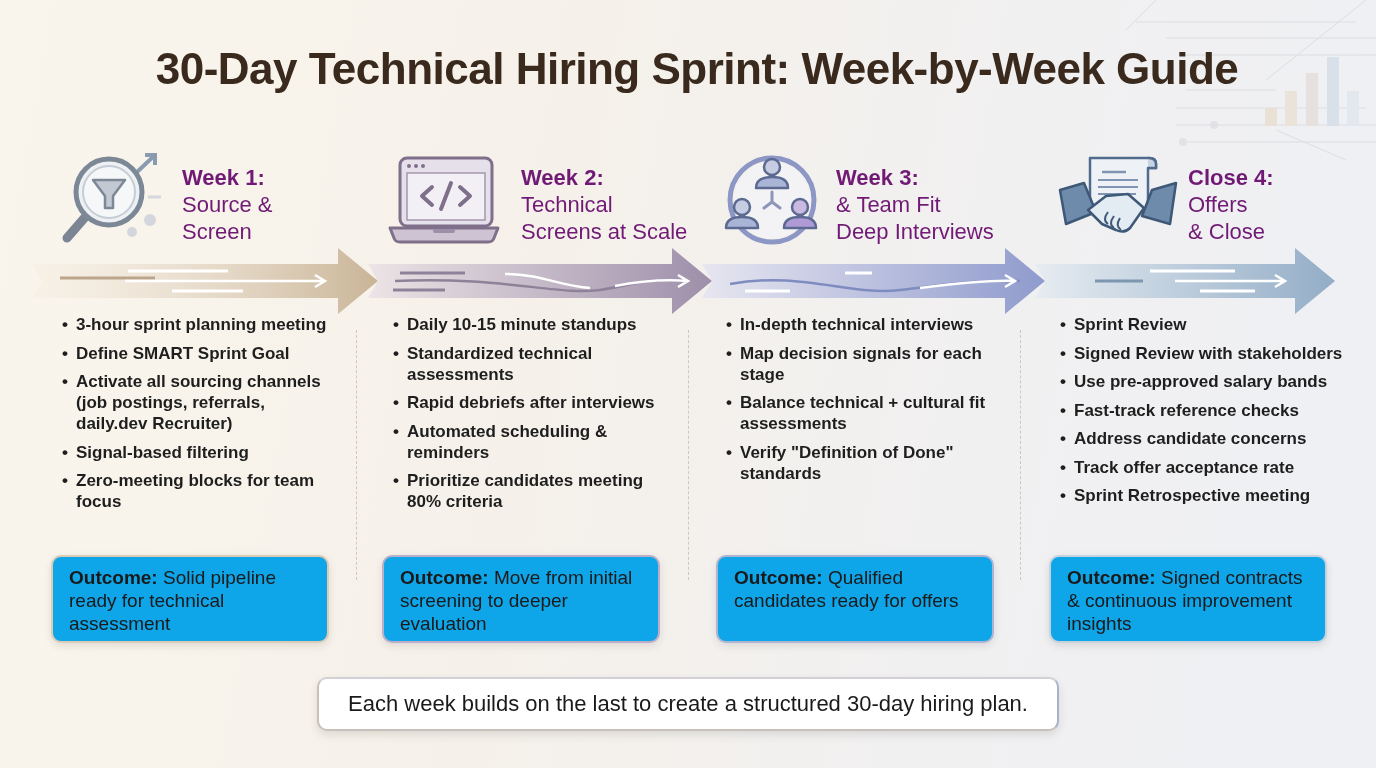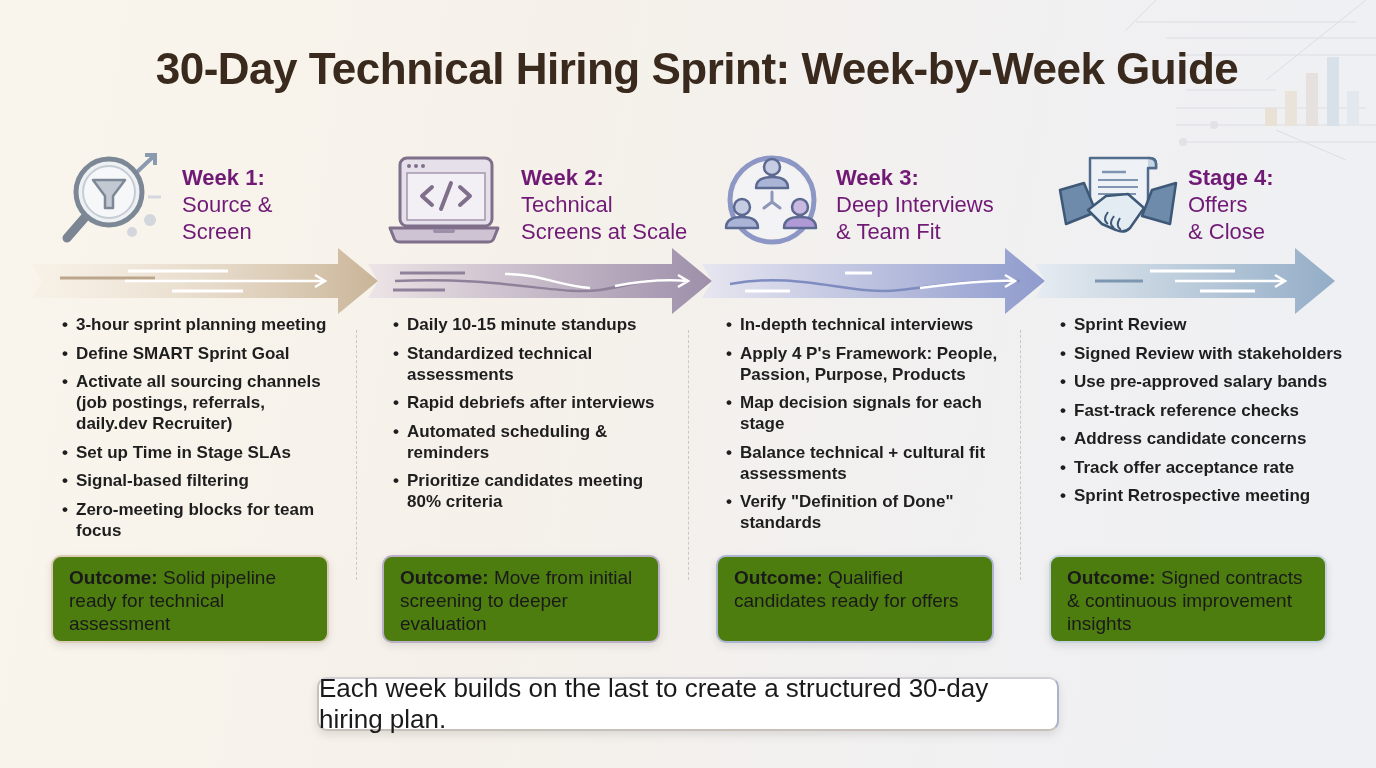--- a/index.html
+++ b/index.html
@@ -23,32 +23,32 @@
   .col-week { font-weight: 700; display: block; }
   .col-sub { display: block; }
   .arrow-row { position: absolute; left: 0; top: 246px; width: 1376px; height: 70px; }
   ul.bullets { position: absolute; top: 314px; list-style: none; font-size: 17px; line-height: 21px; color: #1e1e1e; font-weight: bold; }
   ul.bullets li { position: relative; padding-left: 14px; margin-bottom: 7.5px; }
   ul.bullets li::before { content: "\2022"; position: absolute; left: 0; top: 0; }
   ul.bullets.w4 li { margin-bottom: 7.5px; }
   .divider { position: absolute; top: 330px; height: 250px; border-left: 1.5px dashed #cfc7bd; }
   .outcome {
     position: absolute; top: 555px; width: 278px; height: 88px;
-    background: #4d7c0f; border-radius: 10px; padding: 9px 16px;
+    background: #0ea5e9; border-radius: 10px; padding: 9px 16px;
     font-size: 19px; line-height: 23px; color: #1a1a1a;
     box-shadow: 0 3px 8px rgba(0,0,0,0.10);
   }
   .outcome b { font-weight: 700; }
   .footer {
     position: absolute; left: 317px; top: 677px; width: 742px; height: 54px;
     background: #fff; border-radius: 10px;
     border: 2px solid #c9c0ba;
     border-right-color: #a9b1cc; border-top-color: #d3cfd6;
     display: flex; align-items: center; justify-content: center;
-    font-size: 26px; color: #1a1a1a;
+    font-size: 22px; color: #1a1a1a;
     box-shadow: 0 4px 10px rgba(0,0,0,0.10);
   }
 </style>
 </head>
 <body>
 
 <svg class="deco" viewBox="0 0 340 160">
   <g stroke="#dcdde2" stroke-width="1" fill="none">
     <line x1="100" y1="22" x2="320" y2="22"></line>
     <line x1="130" y1="38" x2="340" y2="38"></line>
@@ -137,21 +137,20 @@
       <span class="col-week">Week 1:</span>
       <span class="col-sub">Source &amp;</span>
       <span class="col-sub">Screen</span>
     </div>
   </div>
 </div>
 <ul class="bullets" style="left:62px; width:270px">
   <li>3-hour sprint planning meeting</li>
   <li>Define SMART Sprint Goal</li>
   <li>Activate all sourcing channels (job postings, referrals, daily.dev Recruiter)</li>
-  <li>Set up Time in Stage SLAs</li>
   <li>Signal-based filtering</li>
   <li>Zero-meeting blocks for team focus</li>
 </ul>
 <div class="outcome" style="left:51px; border:2px solid #dcccb6">
   <b>Outcome:</b>
   <span>Solid pipeline ready for technical assessment</span>
 </div>
 
 <div class="divider" style="left:356px"></div>
 
@@ -202,28 +201,27 @@
         <circle cx="22" cy="57" r="8" fill="#c6cde3" stroke="#5c6a92" stroke-width="2.5"></circle>
         <path d="M6 78 Q6 67 22 67 Q38 67 38 78 Z" fill="#a9b4d6" stroke="#5c6a92" stroke-width="2.5" stroke-linejoin="round"></path>
       </g>
       <g>
         <circle cx="80" cy="57" r="8" fill="#c9b8e0" stroke="#5c6a92" stroke-width="2.5"></circle>
         <path d="M64 78 Q64 67 80 67 Q96 67 96 78 Z" fill="#b09ad6" stroke="#5c6a92" stroke-width="2.5" stroke-linejoin="round"></path>
       </g>
     </svg>
     <div class="col-titles" style="left:116px">
       <span class="col-week">Week 3:</span>
+      <span class="col-sub">&amp; Team Fit</span>
       <span class="col-sub">Deep Interviews</span>
-      <span class="col-sub">&amp; Team Fit</span>
     </div>
   </div>
 </div>
 <ul class="bullets" style="left:726px; width:275px">
   <li>In-depth technical interviews</li>
-  <li>Apply 4 P's Framework: People, Passion, Purpose, Products</li>
   <li>Map decision signals for each stage</li>
   <li>Balance technical + cultural fit assessments</li>
   <li>Verify "Definition of Done" standards</li>
 </ul>
 <div class="outcome" style="left:716px; border:2px solid #aeb5d3">
   <b>Outcome:</b>
   <span>Qualified candidates ready for offers</span>
 </div>
 
 <div class="divider" style="left:1020px"></div>
@@ -236,21 +234,21 @@
       <line x1="44" y1="22" x2="68" y2="22" stroke="#7f95b2" stroke-width="2.5"></line>
       <line x1="40" y1="30" x2="80" y2="30" stroke="#7f95b2" stroke-width="2"></line>
       <line x1="40" y1="37" x2="80" y2="37" stroke="#7f95b2" stroke-width="2"></line>
       <line x1="40" y1="44" x2="78" y2="44" stroke="#7f95b2" stroke-width="2"></line>
       <path d="M2 40 L26 33 L38 62 L8 74 Z" fill="#6f8bab" stroke="#3e5877" stroke-width="2.5" stroke-linejoin="round"></path>
       <path d="M118 33 L94 40 L84 66 L112 74 Z" fill="#6f8bab" stroke="#3e5877" stroke-width="2.5" stroke-linejoin="round"></path>
       <path d="M30 60 L48 46 L70 44 L86 58 L72 78 Q66 84 58 80 L44 74 Z" fill="#e3ebf3" stroke="#3e5877" stroke-width="2.5" stroke-linejoin="round"></path>
       <path d="M50 62 Q44 70 50 74 M56 66 Q50 74 56 78 M62 68 Q57 76 63 80" stroke="#3e5877" stroke-width="2" fill="none"></path>
     </svg>
     <div class="col-titles" style="left:130px">
-      <span class="col-week">Stage 4:</span>
+      <span class="col-week">Close 4:</span>
       <span class="col-sub">Offers</span>
       <span class="col-sub">&amp; Close</span>
     </div>
   </div>
 </div>
 <ul class="bullets w4" style="left:1060px; width:290px">
   <li>Sprint Review</li>
   <li>Signed Review with stakeholders</li>
   <li>Use pre-approved salary bands</li>
   <li>Fast-track reference checks</li>

